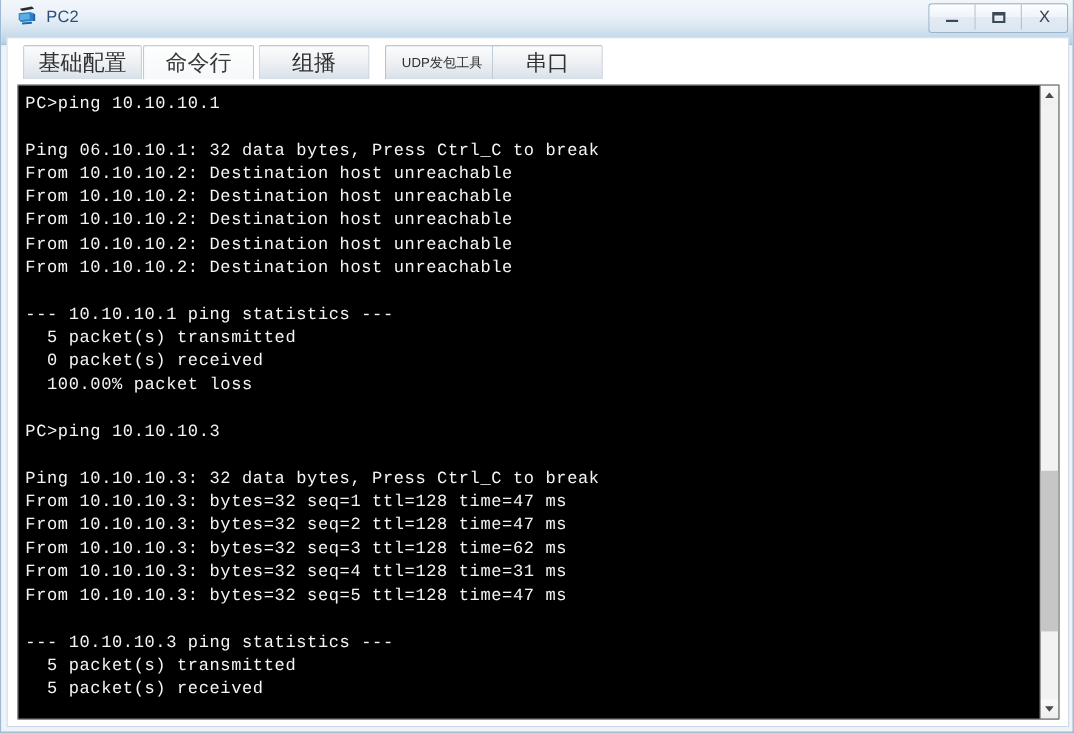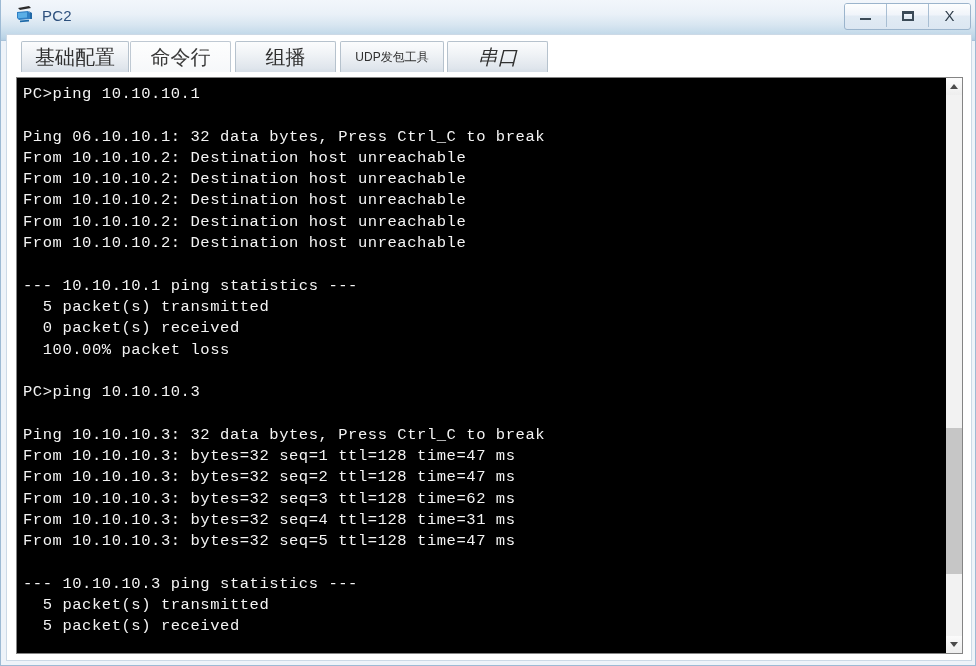--- a/index.html
+++ b/index.html
@@ -255,24 +255,24 @@
     <div class="tabstrip">
         <div class="tab" style="left: 14px; width: 108px;">
           <span>基础配置</span>
         </div>
         <div class="tab" style="left: 228px; width: 101px;">
           <span>组播</span>
         </div>
         <div class="tab active" style="left: 123px; width: 101px;">
           <span>命令行</span>
         </div>
-        <div class="tab small" style="left: 333px; width: 104px;">
+        <div class="tab small" style="left: 343px; width: 104px;">
           <span>UDP发包工具</span>
         </div>
-        <div class="tab" style="left: 440px; width: 101px; font-style: italic;">
+        <div class="tab" style="left: 440px; width: 101px;">
           <span>串口</span>
         </div>
       </div>
 
     <div class="terminal-wrap">
       <div class="terminal">
           <div class="tline">PC&gt;ping 10.10.10.1</div>
           <div class="tline"></div>
           <div class="tline">Ping 06.10.10.1: 32 data bytes, Press Ctrl_C to break</div>
           <div class="tline">From 10.10.10.2: Destination host unreachable</div>

